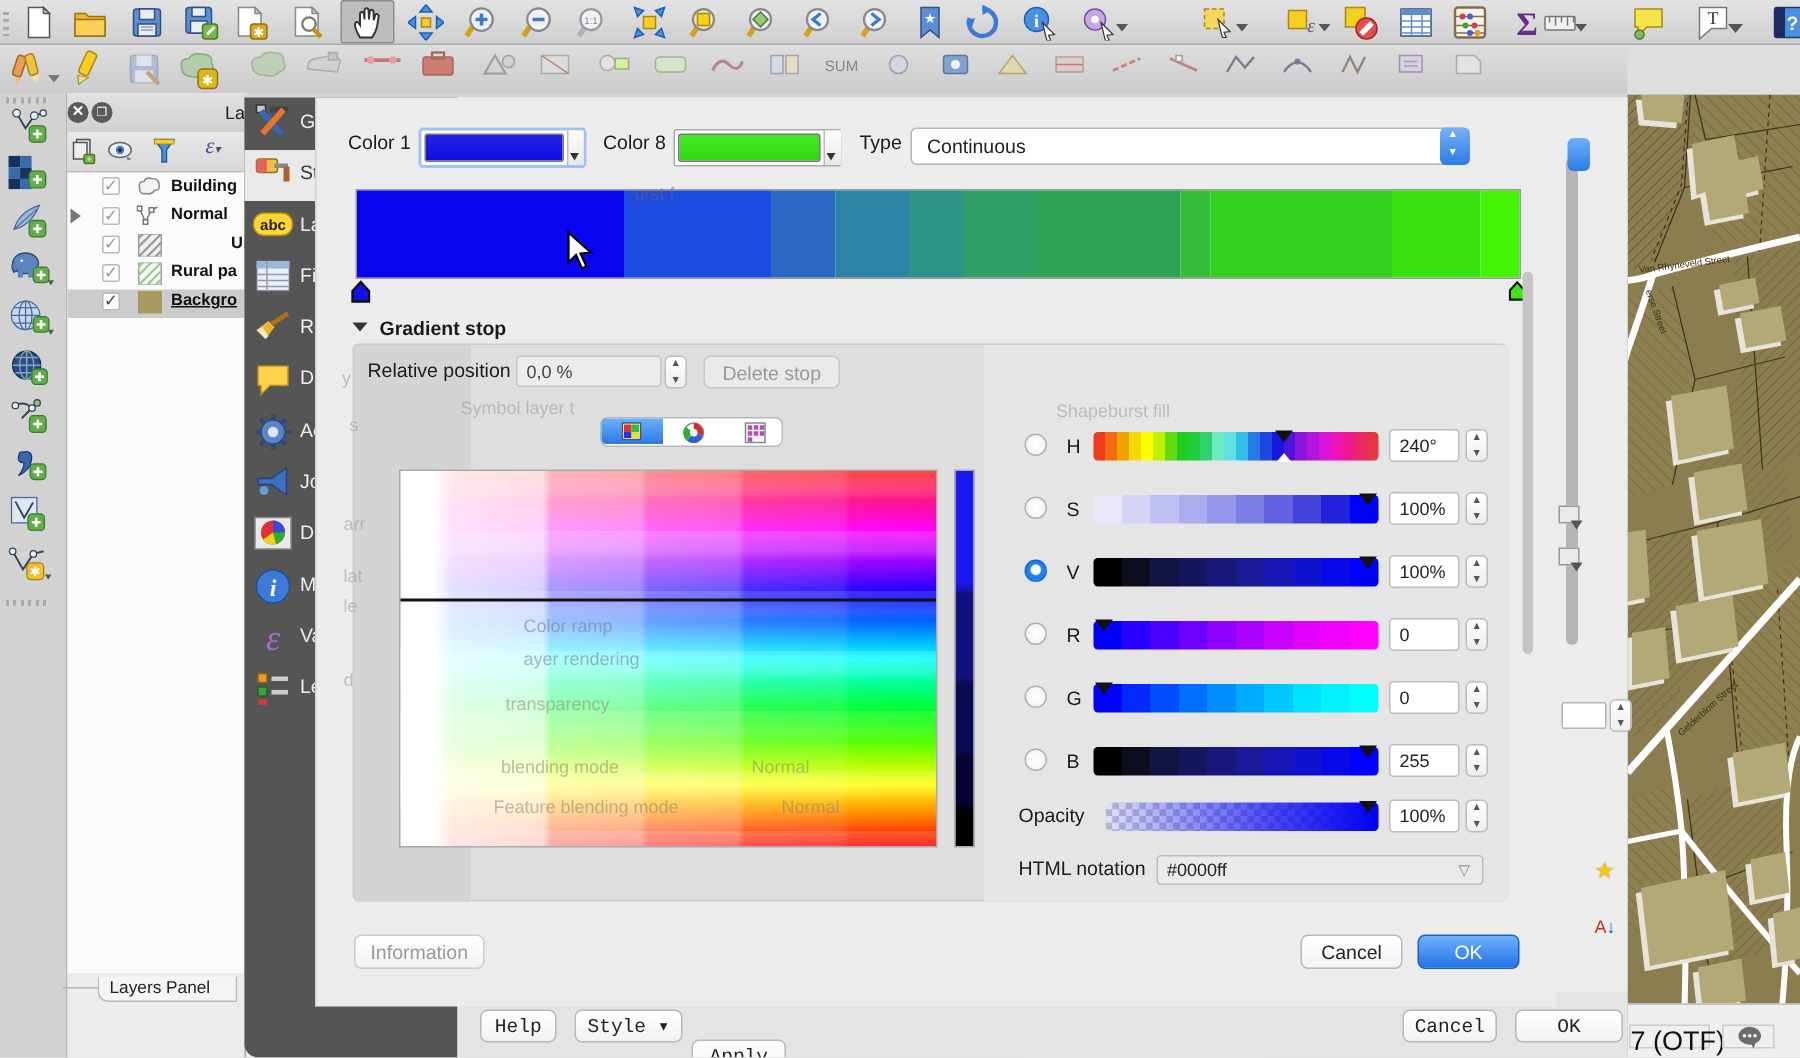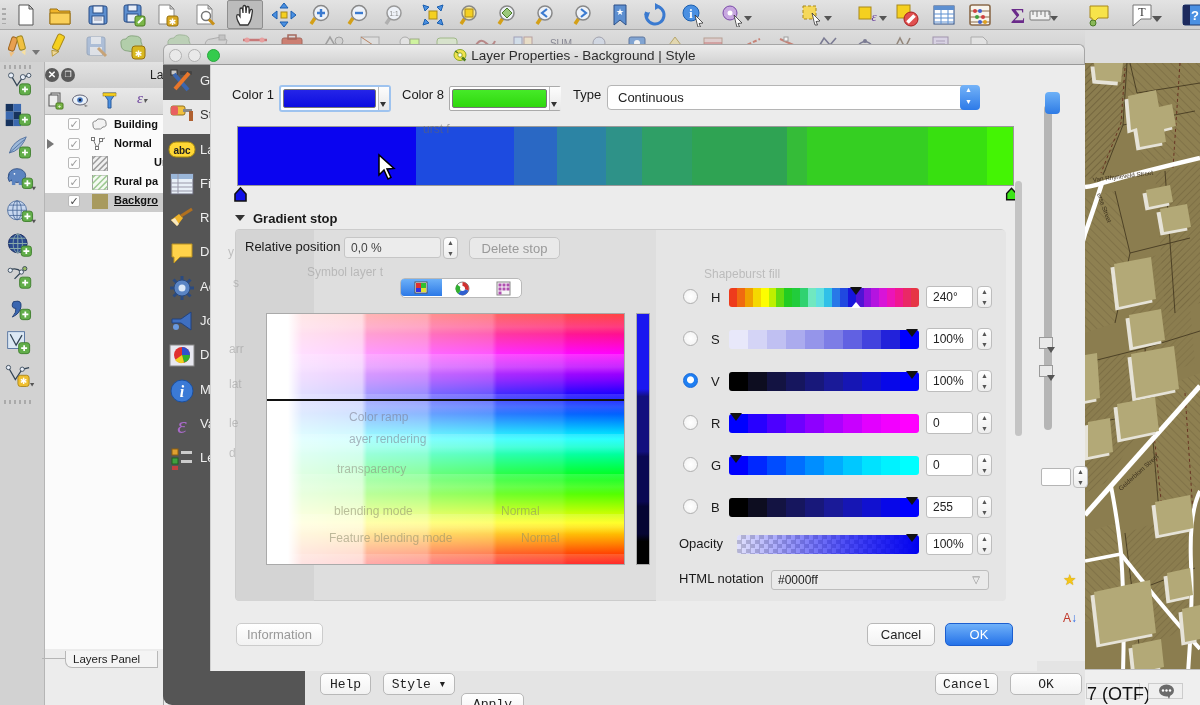--- a/index.html
+++ b/index.html
@@ -621,33 +621,20 @@
       <ellipse cx="8.5" cy="6.5" rx="7.5" ry="6" fill="#6b6b6b"></ellipse>
       <path d="M9 11 l2 4 l1.5-4 z" fill="#6b6b6b"></path>
       <circle cx="5" cy="6.5" r="1.2" fill="#fff"></circle>
       <circle cx="8.5" cy="6.5" r="1.2" fill="#fff"></circle>
       <circle cx="12" cy="6.5" r="1.2" fill="#fff"></circle>
     </svg>
 </div>
 
 <div class="abs" id="underdlg" style="left:163px;top:44px;width:922px;height:661px;">
 
-  <div class="abs" style="left:0;top:0;width:922px;height:21px;background:linear-gradient(#ececec,#d2d2d2);border:1px solid #a6a6a6;border-bottom:1px solid #999;border-radius:6px 6px 0 0;">
-    <div class="abs" style="left:5px;top:4px;width:13px;height:13px;border-radius:50%;background:#e9e9e9;border:1px solid #b2b2b2;"></div>
-    <div class="abs" style="left:24px;top:4px;width:13px;height:13px;border-radius:50%;background:#e9e9e9;border:1px solid #b2b2b2;"></div>
-    <div class="abs" style="left:43px;top:4px;width:13px;height:13px;border-radius:50%;background:#35cb4d;border:1px solid #28a73c;"></div>
-    <div class="abs" style="left:210px;top:3px;width:400px;text-align:center;font-size:13.5px;color:#2e2e2e;white-space:nowrap;">
-      <svg style="vertical-align:-2px" width="15" height="14" viewBox="0 0 15 14">
-          <ellipse cx="7" cy="7" rx="6" ry="5.5" fill="#f3e24c" stroke="#8aa82a" stroke-width="1"></ellipse>
-          <circle cx="7" cy="7" r="2.2" fill="#fff" stroke="#8aa82a"></circle>
-          <rect x="9" y="9" width="4.5" height="2.6" transform="rotate(42 10 10)" fill="#4e7c1e"></rect>
-          <path d="M2 3 l3 2" stroke="#4e7c1e" stroke-width="1.5"></path>
-        </svg>
-      Layer Properties - Background | Style</div>
-  </div>
 
   <div class="abs" style="left:0;top:21px;width:922px;height:640px;background:#ececec;border-left:1px solid #a6a6a6;border-right:1px solid #a6a6a6;"></div>
 
   <div class="abs" style="left:0;top:21px;width:142px;height:640px;background:#555555;border-radius:0 0 0 9px;"></div>
 
   <div class="abs" style="left:0;top:56px;width:142px;height:34px;background:#e9e9e9;"></div>
   <div id="sideicons">
 
     <svg class="abs" style="left:6px;top:24px" width="26" height="26" viewBox="0 0 26 26">
         <rect x="2" y="2" width="6" height="5" fill="#c8c8c8" stroke="#333"></rect>
@@ -880,21 +867,21 @@
       <span class="ghost" style="left:254px;top:217px;color:#8a8a6a;">Normal</span>
     </div>
 
     <div class="abs" style="left:400px;top:83px;width:14px;height:252px;border:1px solid #aaa;background:linear-gradient(180deg,#1a17f0 0%,#1a17f0 30%,#12107e 33%,#12107e 55%,#0a0852 57%,#0a0852 75%,#050533 77%,#050533 88%,#000 91%,#000 100%);"></div>
   </div>
 
   <span class="ghost" style="left:17px;top:180px;">y</span>
   <span class="ghost" style="left:22px;top:211px;">s</span>
   <span class="ghost" style="left:18px;top:277px;">arr</span>
   <span class="ghost" style="left:18px;top:312px;">lat</span>
-  <span class="ghost" style="left:18px;top:351px;">le</span>
+  <span class="ghost" style="left:18px;top:332px;">le</span>
   <span class="ghost" style="left:18px;top:381px;">d</span>
   <span class="ghost" style="left:493px;top:202px;">Shapeburst fill</span>
 
   <div id="rows">
     <div class="radio" style="left:472px;top:224px;"></div>
     <span class="lab" style="left:500px;top:225px;">H</span>
     <div class="slider" style="left:518px;top:223px;width:190px;background:linear-gradient(90deg,#ee3b1c 0.0% 4.2%,#f06a10 4.2% 8.3%,#f0a000 8.3% 12.5%,#f5d800 12.5% 16.7%,#fdfd00 16.7% 20.8%,#bef000 20.8% 25.0%,#62dc10 25.0% 29.2%,#22cc22 29.2% 33.3%,#22cc3c 33.3% 37.5%,#30d270 37.5% 41.7%,#70e8c0 41.7% 45.8%,#60e0e0 45.8% 50.0%,#30c0e8 50.0% 54.2%,#2878e8 54.2% 58.3%,#2048e0 58.3% 62.5%,#1616dc 62.5% 66.7%,#5014d4 66.7% 70.8%,#8c14dc 70.8% 75.0%,#b414e0 75.0% 79.2%,#d814d8 79.2% 83.3%,#ec14b8 83.3% 87.5%,#f01890 87.5% 91.7%,#ea2866 91.7% 95.8%,#e63545 95.8% 100.0%);">
         <div class="smark" style="left:121px;"></div>
         <div style="position:absolute;bottom:-1px;left:122px;width:0;height:0;border-left:5px solid transparent;border-right:5px solid transparent;border-bottom:6px solid #fff;"></div>
       </div>

